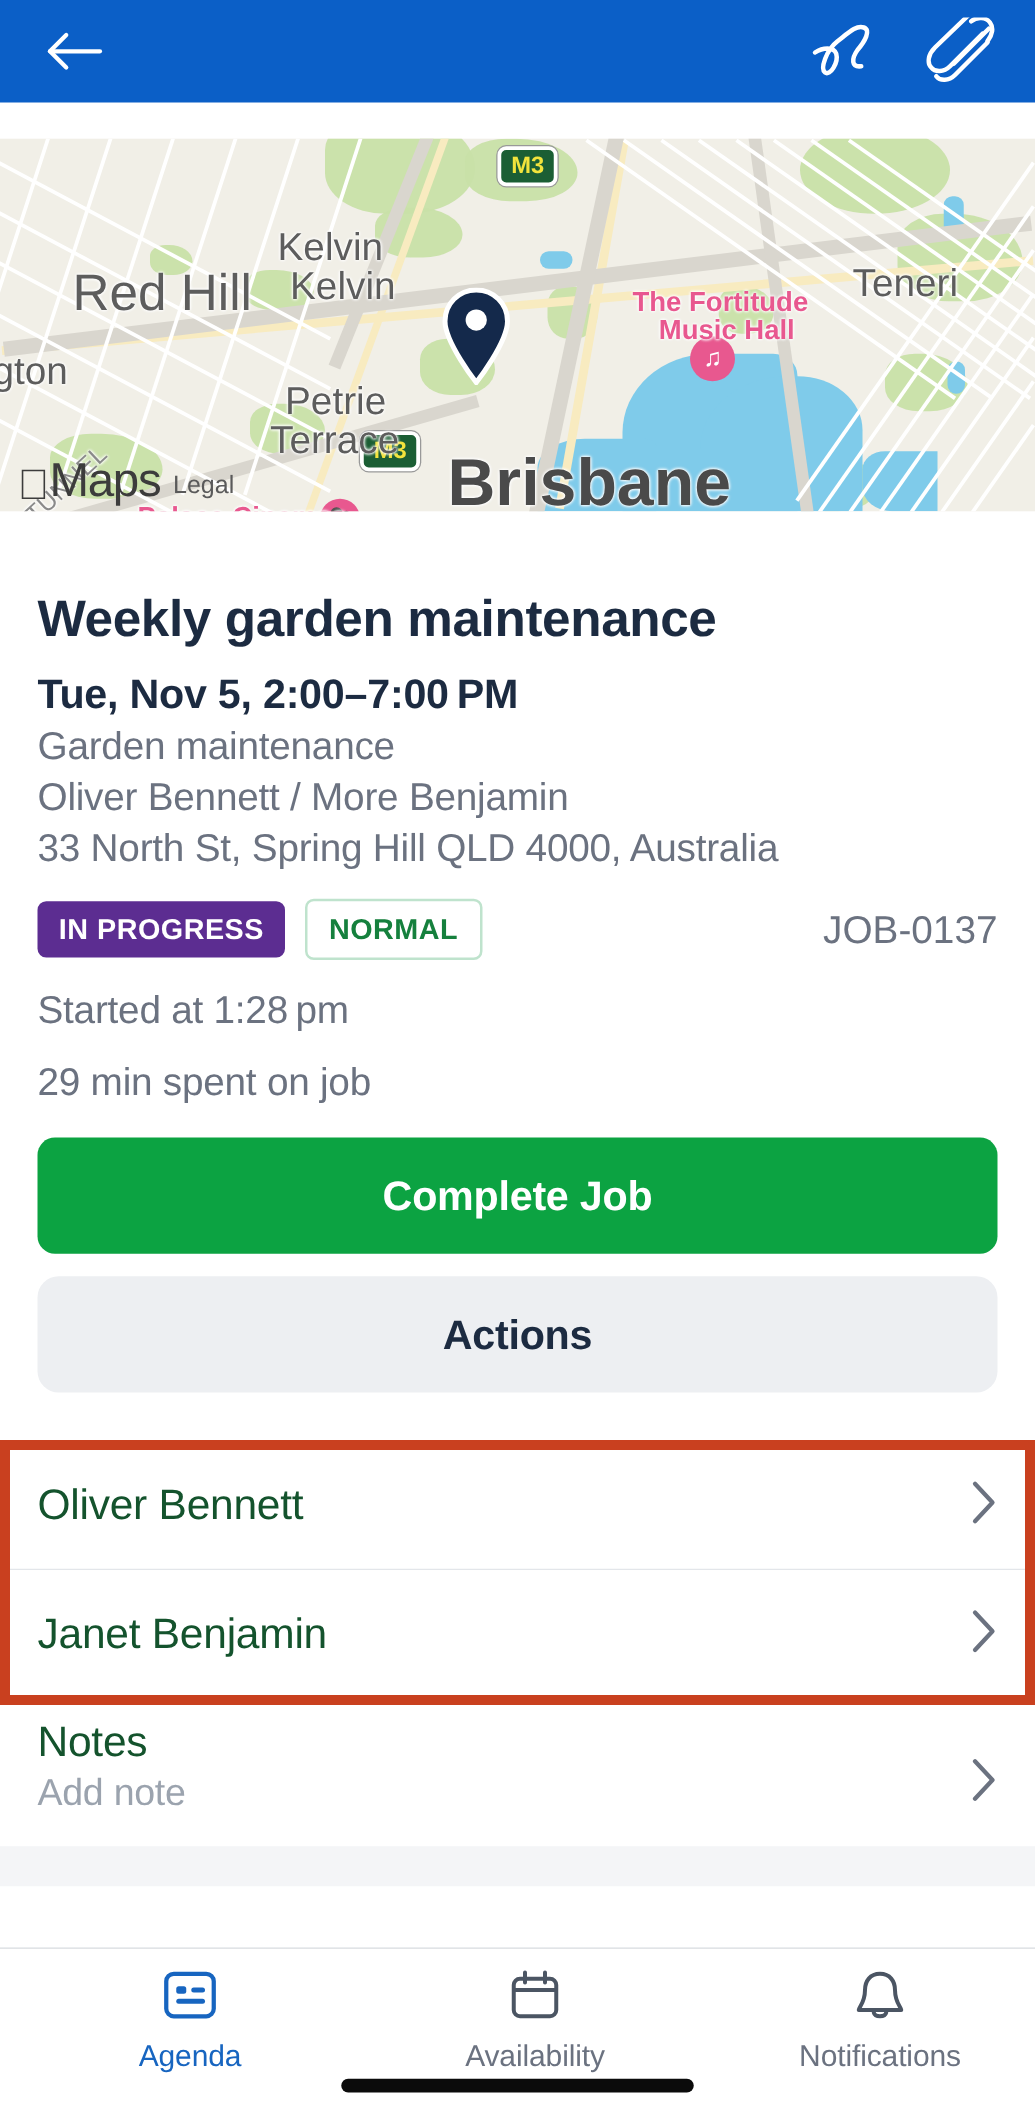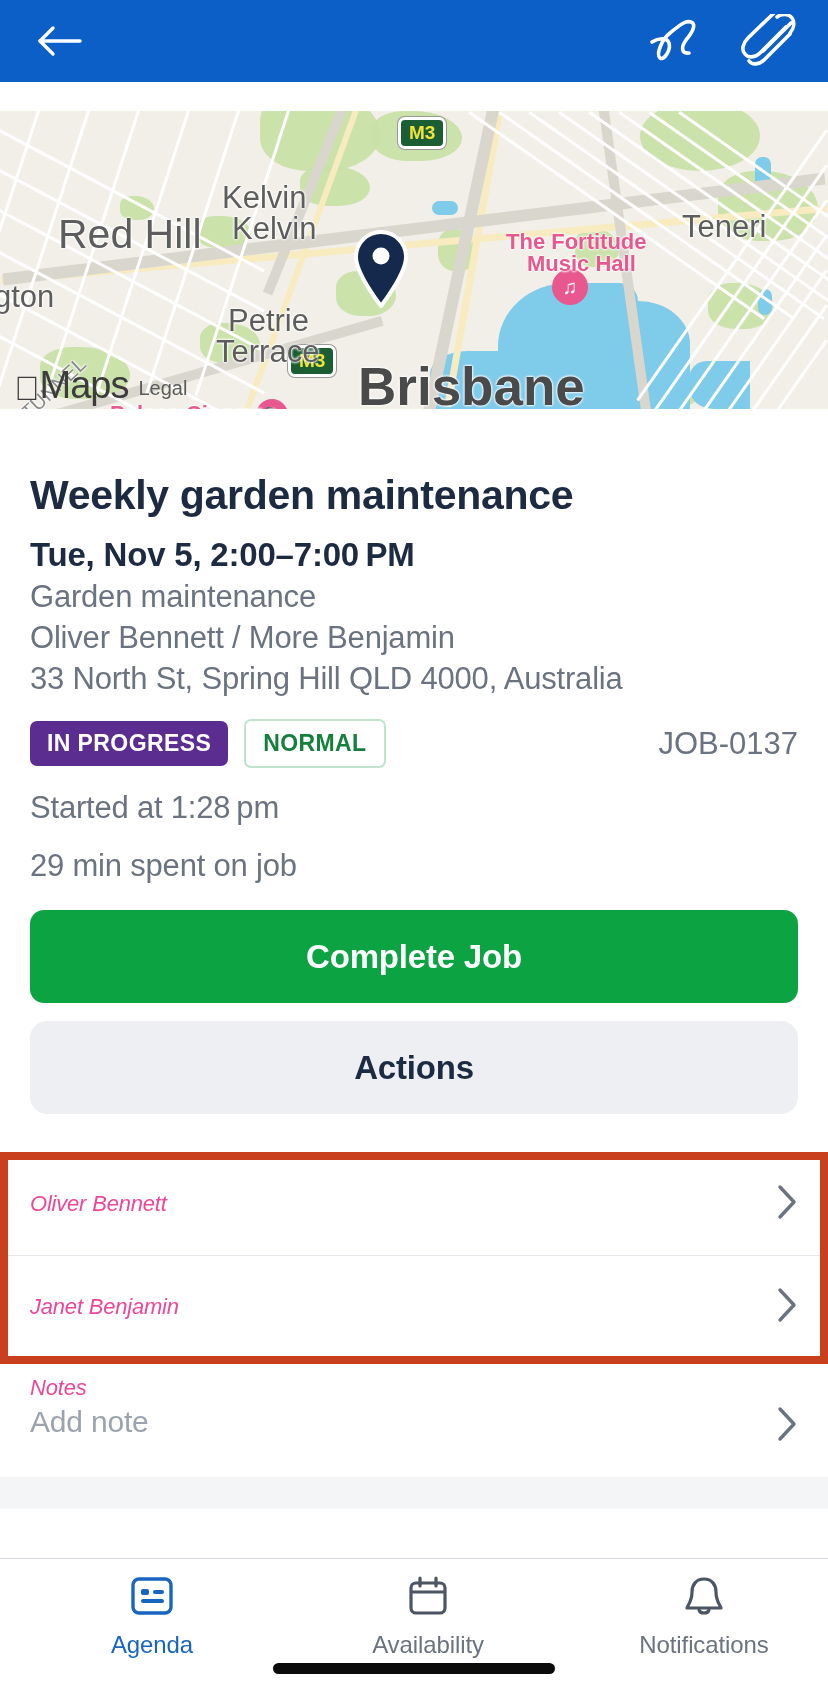--- a/index.html
+++ b/index.html
@@ -79,21 +79,21 @@
   .highlight-box {
     position:absolute; left:0; right:0; top:0; height: 212px;
     border: 8px solid #C9401F; pointer-events:none; z-index:5;
   }
   .list { background:#ffffff; border-top:1px solid #E3E6EA; }
   .list-row {
     display:flex; align-items:center; justify-content:space-between;
     padding: 0 30px; height: 103px; border-bottom:1px solid #E3E6EA;
     background:#ffffff;
   }
-  .list-row-label { font-size: 22px; color:#ec4899; letter-spacing:-0.2px;font-style:italic; }
+  .list-row-label { font-size: 34px; color:#14532d; letter-spacing:-0.2px; }
   .list-row.two-line { height: 118px; align-items:flex-start; padding-top: 16px; }
   .two-line-text { display:flex; flex-direction:column; gap:4px;justify-content:center; }
   .sub-label { font-size: 30px; color:#9BA3AE; letter-spacing:-0.2px;}
   .chev { color:#6B7280; }
   .gap-strip { height: 32px; background:#F4F5F7; }
 
   
   .tabbar {
     flex: 0 0 138px; height:138px; background:#FFFFFF;
     border-top: 1px solid #D7DBE0;

